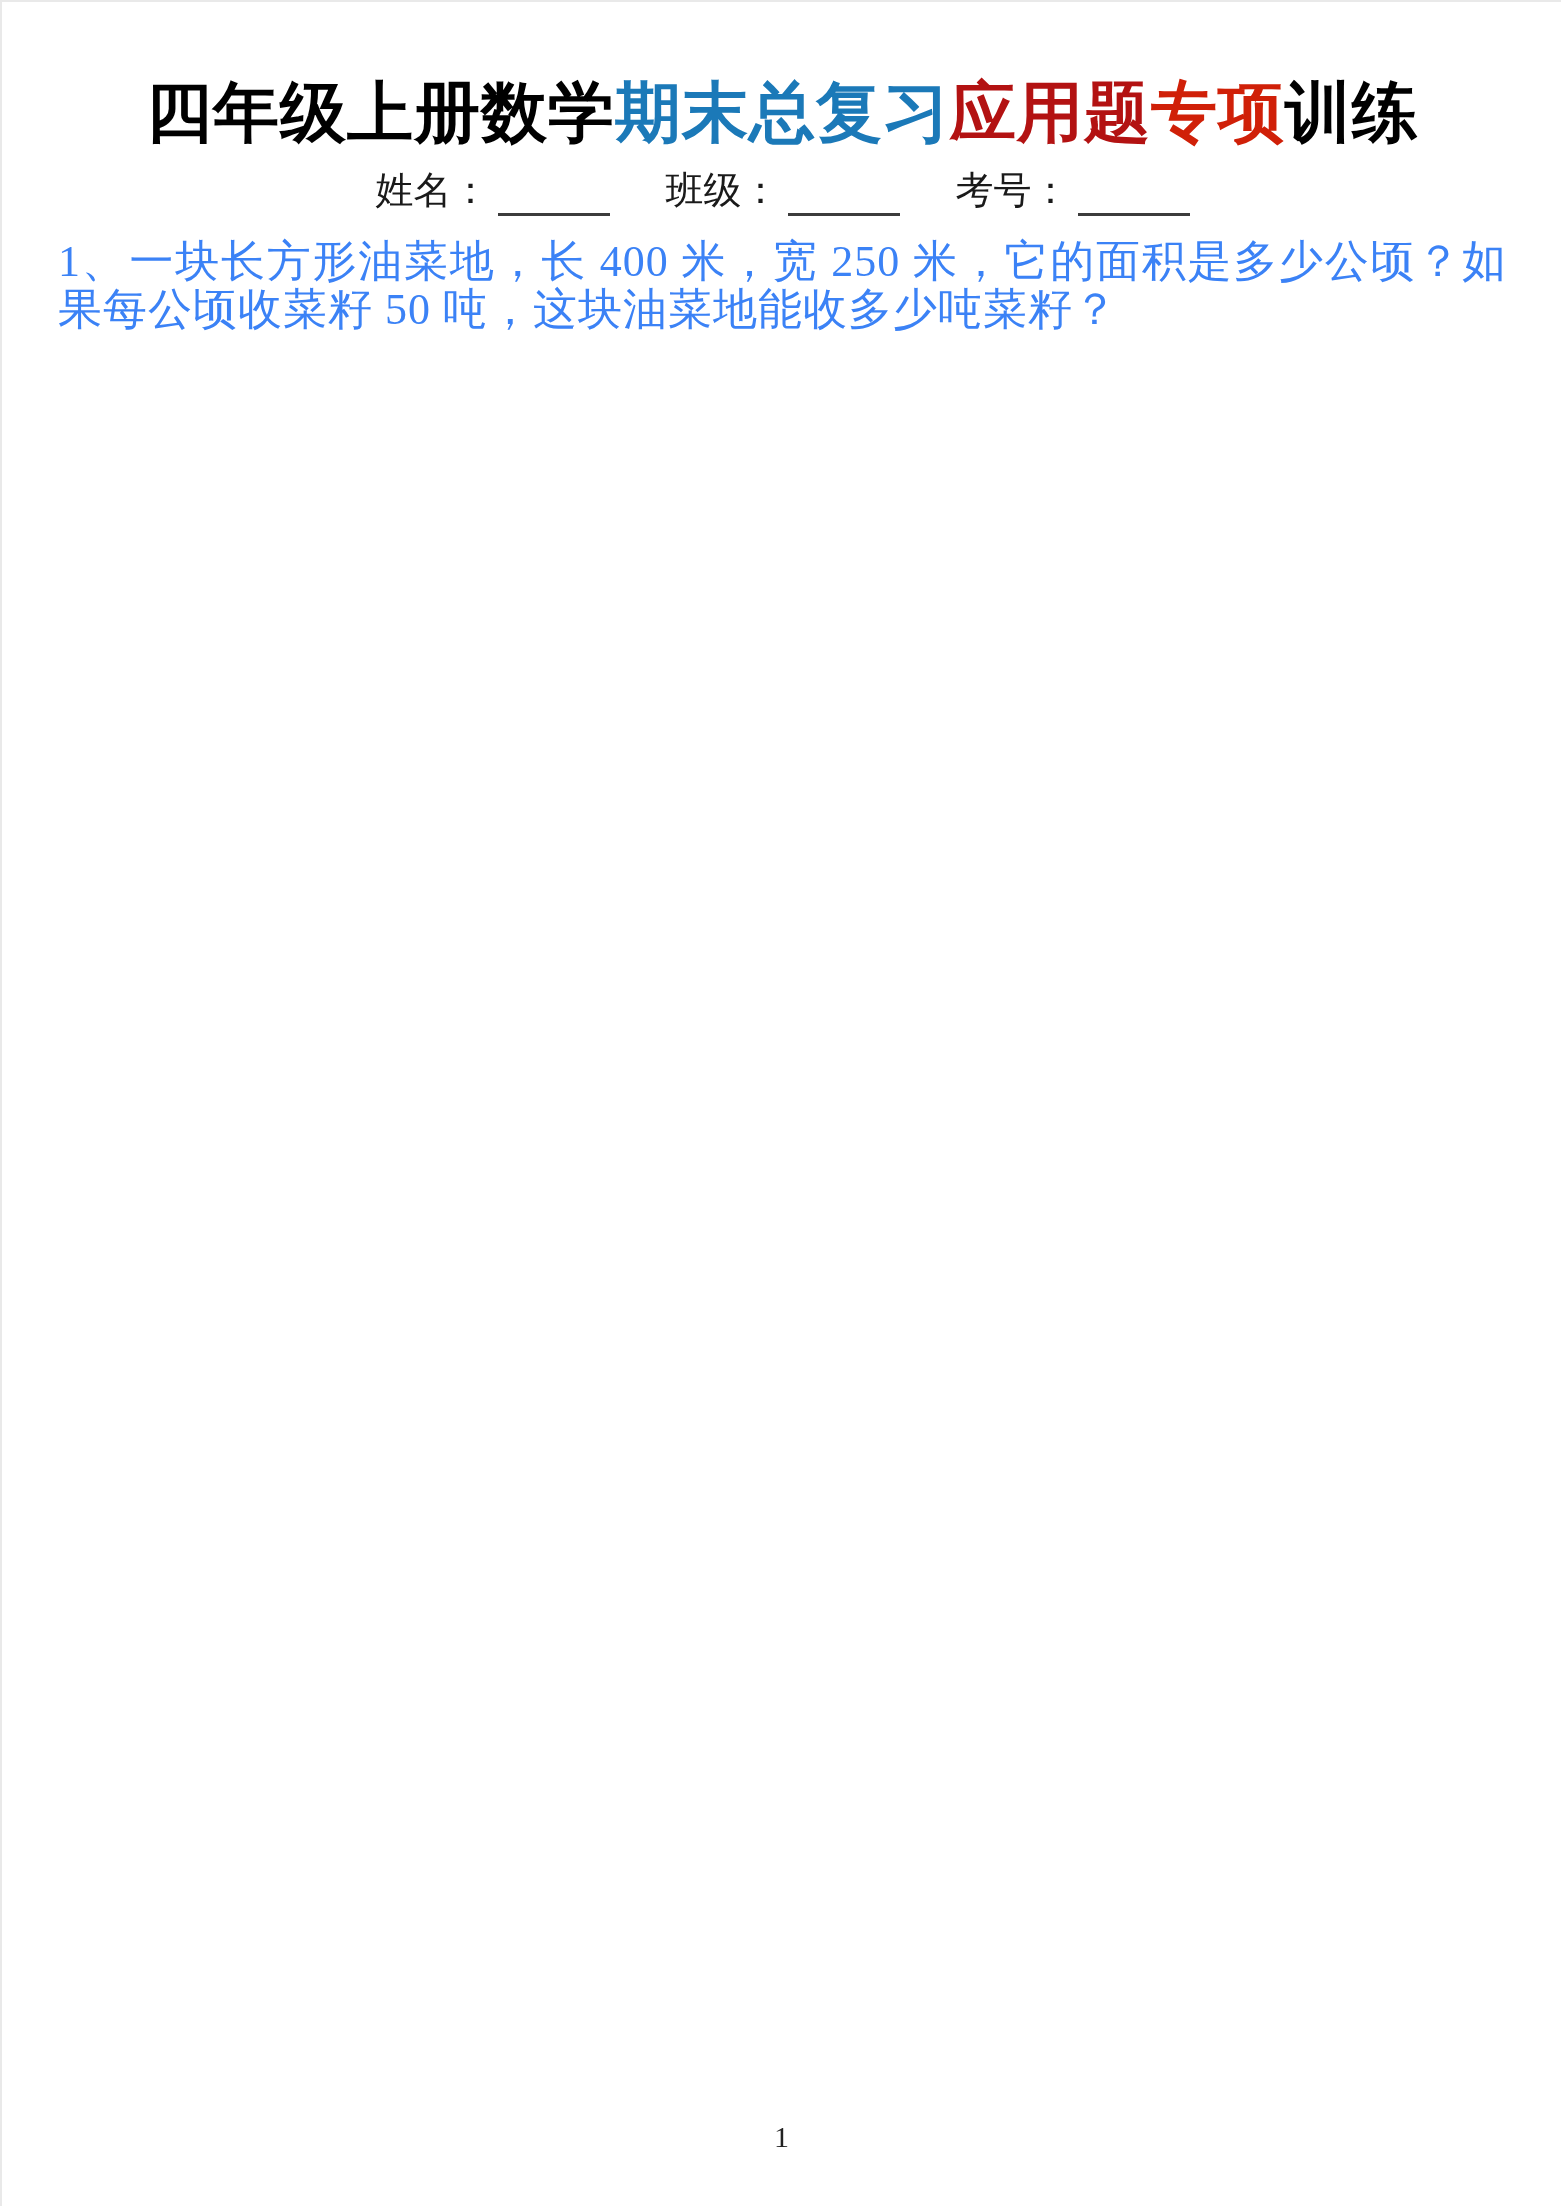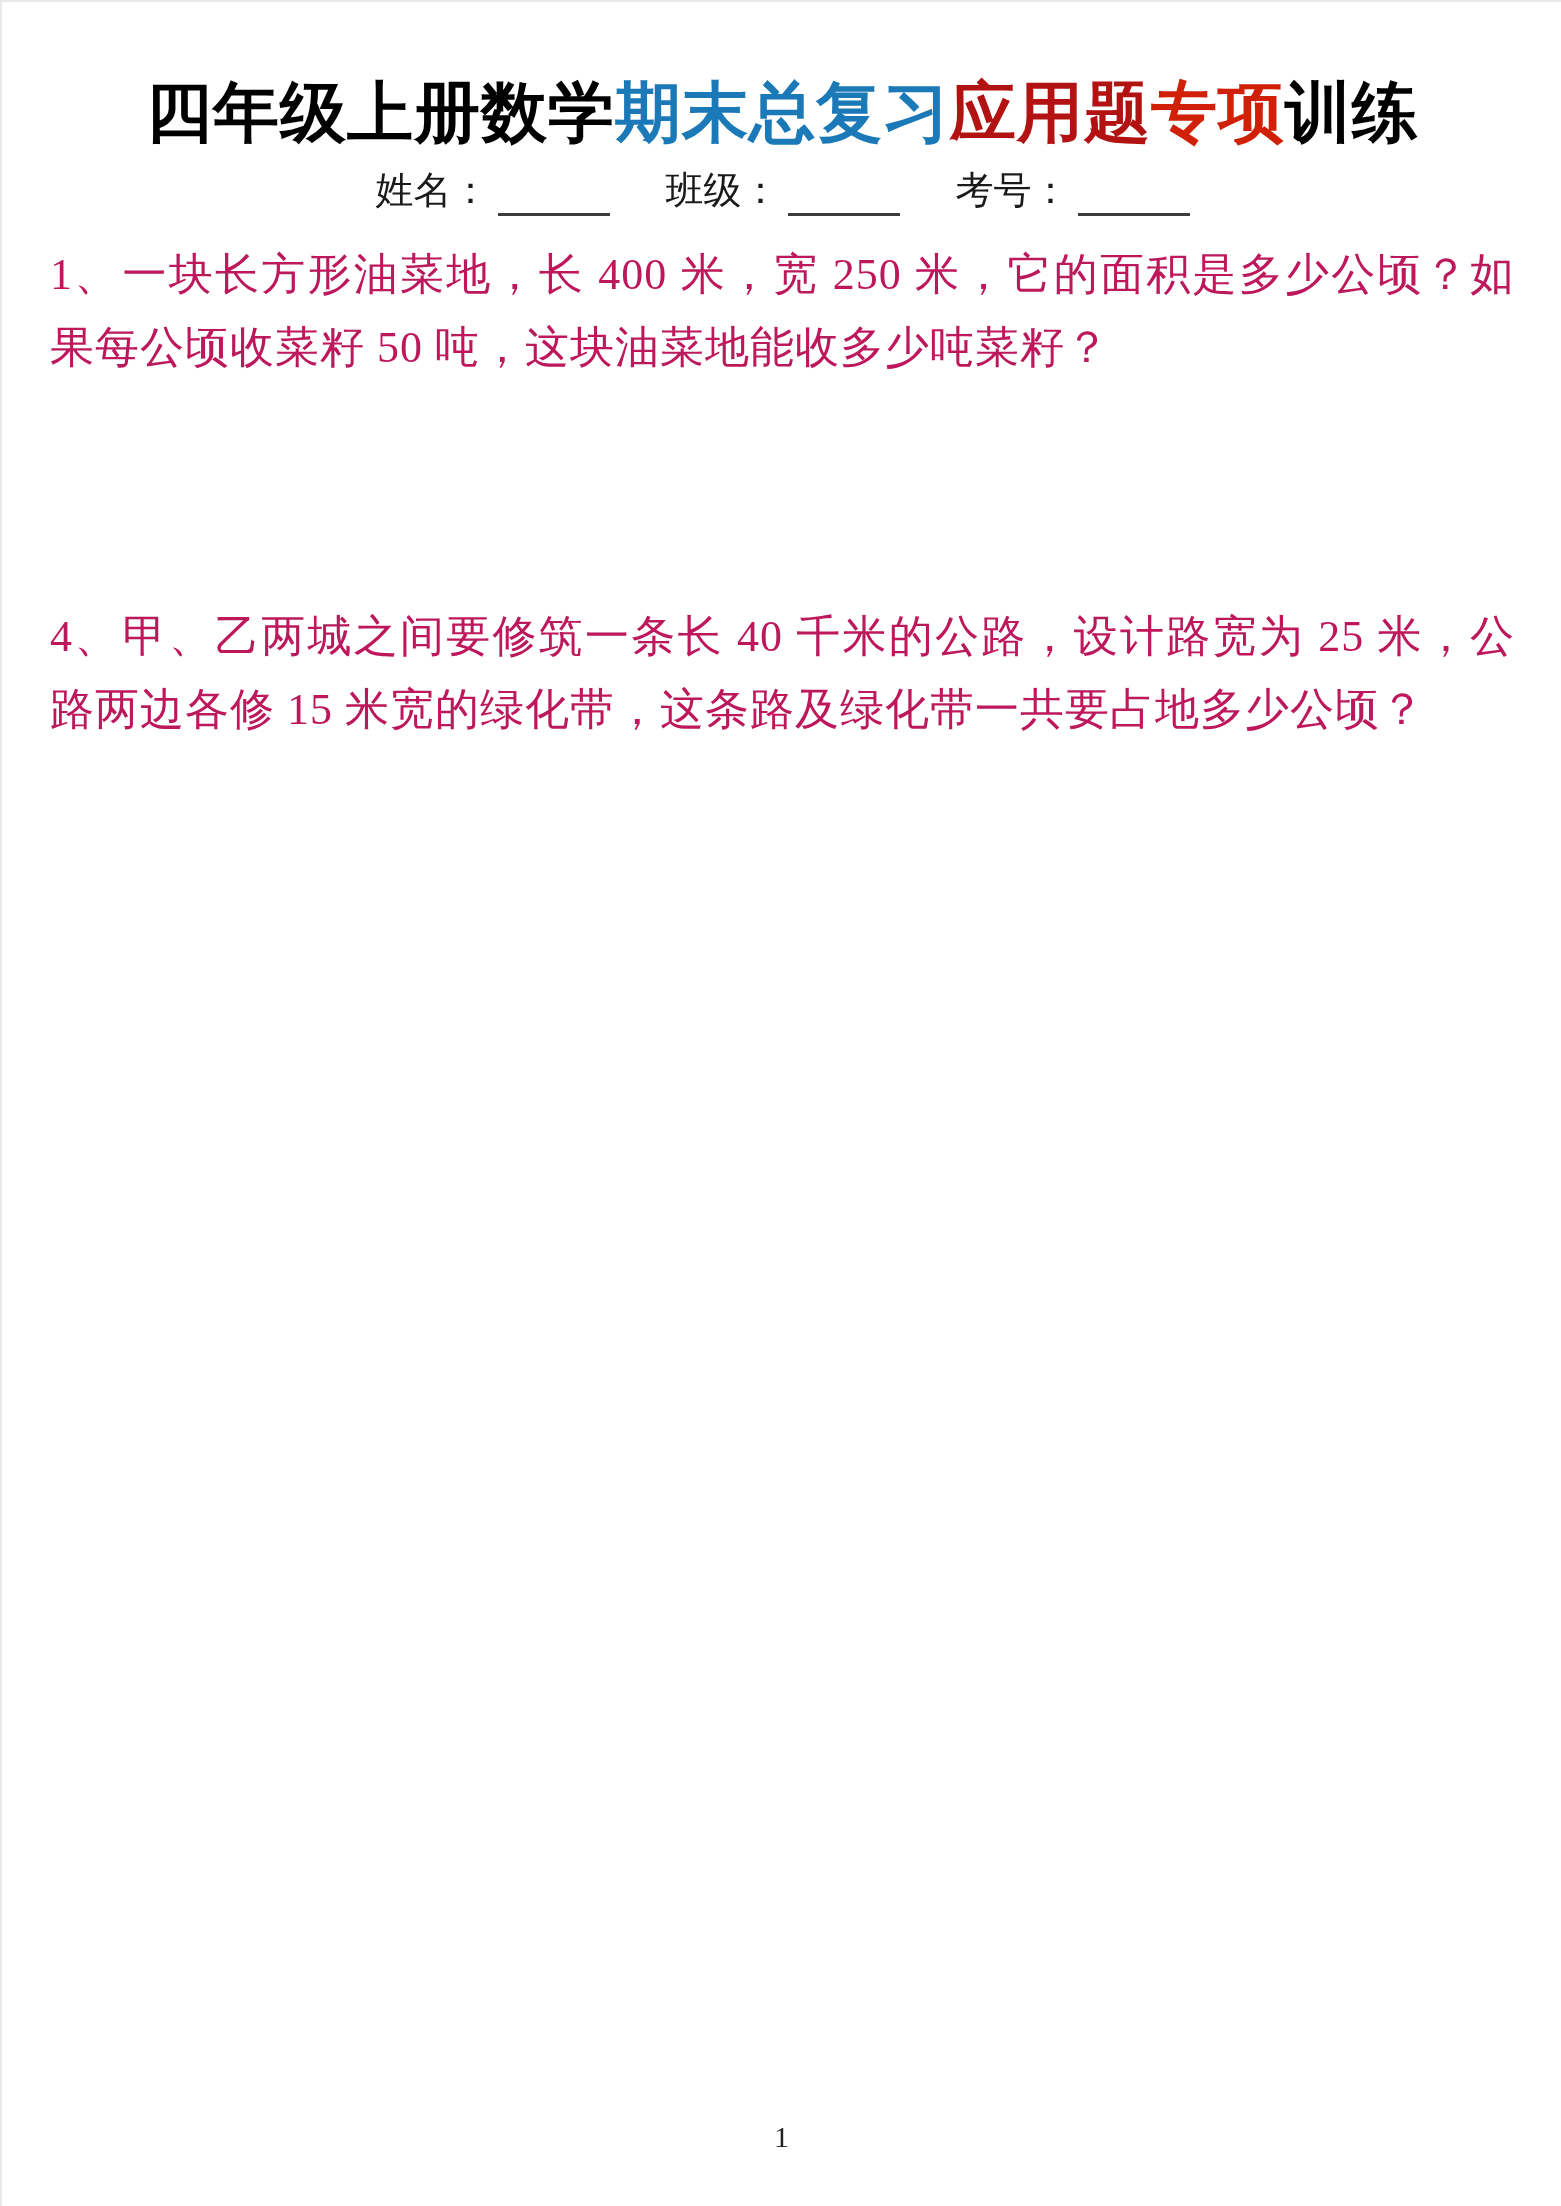--- a/index.html
+++ b/index.html
@@ -42,25 +42,25 @@
   .field { display: flex; align-items: flex-end; }
   .blank-line {
     display: inline-block;
     width: 112px;
     height: 40px;
     border-bottom: 3px solid #3c3c3c;
     margin-left: 8px;
   }
   .questions { margin-top: 22px; }
   .question {
-    margin: 0;
+    margin: 8px;
     font-size: 44px;
-    line-height: 73px;
+    line-height: 48px;
     letter-spacing: 1px;
-    color: #be185d;
+    color: #3b82f6;
     text-align: justify;
     text-justify: inter-ideograph;
   }
   .question .q-num { padding-right: 2px; }
   .q1 { margin-bottom: 216px; }
   .q2 { margin-bottom: 224px; }
   .q3 { margin-bottom: 219px; }
   .q4 { margin-bottom: 159px; }
   .q5 { margin-bottom: 0; }
   .footer {
@@ -88,18 +88,17 @@
       <span class="blank-line"></span>
     </div>
     <div class="field">
       <span>考号：</span>
       <span class="blank-line"></span>
     </div>
   </div>
 
   <div class="questions">
     <p class="question q1"><span class="q-num">1、</span><span class="q-text">一块长方形油菜地，长 400 米，宽 250 米，它的面积是多少公顷？如果每公顷收菜籽 50 吨，这块油菜地能收多少吨菜籽？</span></p>
-    <p class="question q4"><span class="q-num">4、</span><span class="q-text">甲、乙两城之间要修筑一条长 40 千米的公路，设计路宽为 25 米，公路两边各修 15 米宽的绿化带，这条路及绿化带一共要占地多少公顷？</span></p>
   </div>
 
   <div class="footer">1</div>
 
 </div>
 
 </body></html>

